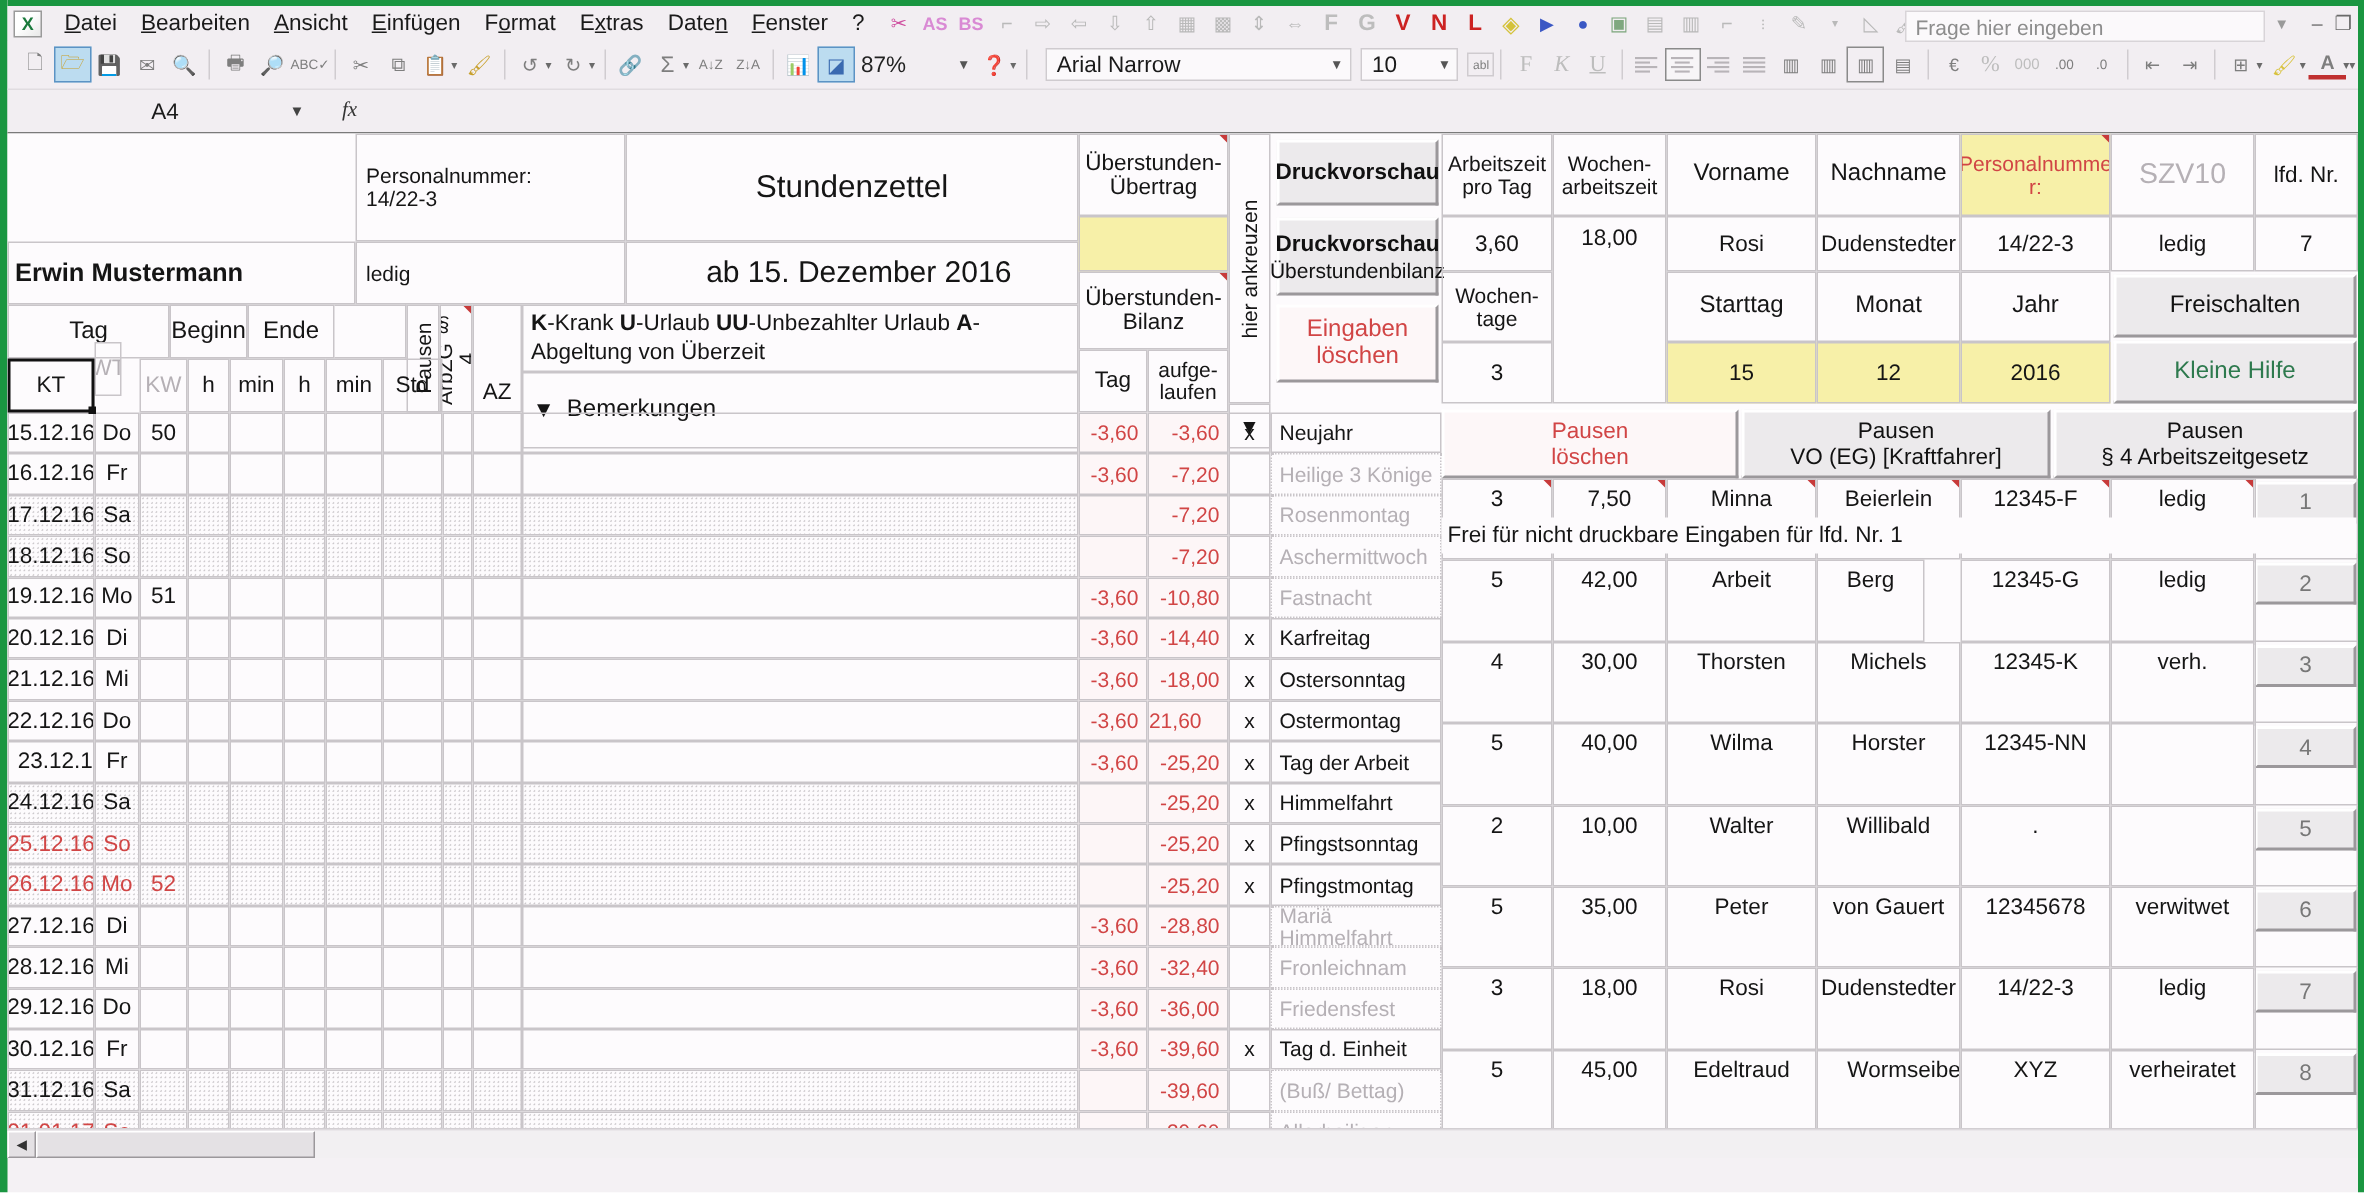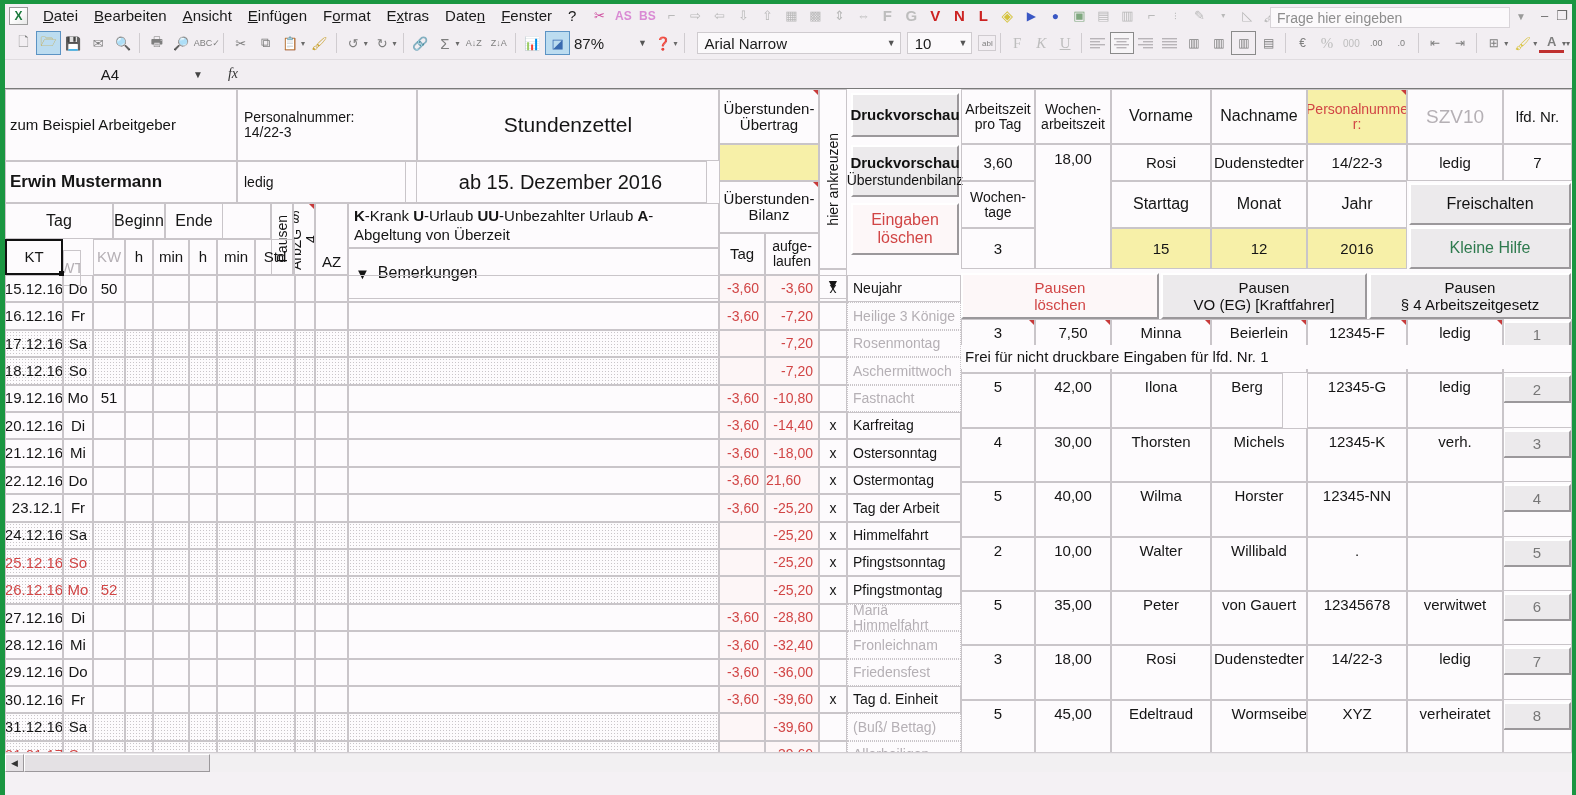--- a/index.html
+++ b/index.html
@@ -411,39 +411,36 @@
 
   <div class="formulabar">
     <div class="namebox">A4</div>
     <div class="nb-arrow">▼</div>
     <div class="fx">fx</div>
     <div style="flex:1;"></div>
   </div>
 
   <div class="sheet">
 
-    <div class="cell bd left" style="left:0;top:0;width:232px;height:72px;padding-left:4px;">
-      <span style="font-size:15px;">zum Beispiel Arbeitgeber</span>
-    </div>
     <div class="cell bd left bold" style="left:0;top:72px;width:232px;height:42px;padding-left:4px;">
       <span style="font-size:17px;">Erwin  Mustermann</span>
     </div>
 
     <div class="cell bd left" style="left:232px;top:0;width:180px;height:72px;padding-left:6px;flex-direction:column;align-items:flex-start;justify-content:center;">
       <span style="font-size:14px;">Personalnummer:</span>
       <span style="font-size:14px;">14/22-3</span>
     </div>
     <div class="cell bd left" style="left:232px;top:72px;width:180px;height:42px;padding-left:6px;">
       <span style="font-size:14px;">ledig</span>
     </div>
 
     <div class="cell bd" style="left:412px;top:0;width:302px;height:72px;">
       <span style="font-size:21px;">Stundenzettel</span>
     </div>
-    <div class="cell bd" style="left:400px;top:72px;width:302px;height:42px;padding-left:11px;">
+    <div class="cell bd" style="left:412px;top:72px;width:302px;height:42px;padding-left:11px;">
       <span style="font-size:20px;">ab 15. Dezember  2016</span>
     </div>
 
     <div class="cell bd" style="left:714px;top:0;width:100px;height:55px;flex-direction:column;">
       <span class="cmtflag"></span>
       <span style="font-size:15px;">Überstunden-</span>
       <span style="font-size:15px;">Übertrag</span>
     </div>
     <div class="cell bd yel" style="left:714px;top:55px;width:100px;height:37px;">
       <span></span>
@@ -590,21 +587,21 @@
       <span style="font-size:14px;">aufge-</span>
       <span style="font-size:14px;">laufen</span>
     </div>
     <div class="cell bd" style="left:814px;top:180px;width:28px;height:30px;">
       <span style="font-size:14px;">▼</span>
     </div>
 
     <div class="cell bd" style="left:0;top:150px;width:58px;height:36px;">
       <span style="font-size:15px;">KT</span>
     </div>
-    <div class="cell bd" style="left:58px;top:161px;width:18px;height:36px;">
+    <div class="cell bd" style="left:58px;top:139px;width:18px;height:36px;">
       <span class="gray" style="font-size:15px;">WT</span>
     </div>
     <div class="cell bd" style="left:88px;top:150px;width:32px;height:36px;">
       <span class="gray" style="font-size:15px;">KW</span>
     </div>
     <div class="cell bd" style="left:120px;top:150px;width:28px;height:36px;">
       <span style="font-size:15px;">h</span>
     </div>
     <div class="cell bd" style="left:148px;top:150px;width:36px;height:36px;">
       <span style="font-size:15px;">min</span>
@@ -1202,21 +1199,21 @@
           <span style="font-size: 15px; color: rgb(119, 119, 119);">1</span>
         </div>
         <div class="cell bdL bdR bdB" style="left: 1498px; top: 230px; width: 69px; height: 54.4px;"></div>
         <div class="cell bd" style="left: 956px; top: 284.4px; width: 74px; height: 54.4px; align-items: flex-start; padding-top: 5px;">
           <span style="font-size: 15px;">5</span>
         </div>
         <div class="cell bd" style="left: 1030px; top: 284.4px; width: 76px; height: 54.4px; align-items: flex-start; padding-top: 5px;">
           <span style="font-size: 15px;">42,00</span>
         </div>
         <div class="cell bd" style="left: 1106px; top: 284.4px; width: 100px; height: 54.4px; align-items: flex-start; padding-top: 5px;">
-          <span style="font-size: 15px;">Ilona</span>
+          <span style="font-size: 15px;">Arbeit</span>
         </div>
         <div class="cell bd" style="left: 1206px; top: 284.4px; width: 72px; height: 54.4px; align-items: flex-start; padding-top: 5px;">
           <span style="font-size: 15px;">Berg</span>
         </div>
         <div class="cell bd" style="left: 1302px; top: 284.4px; width: 100px; height: 54.4px; align-items: flex-start; padding-top: 5px;">
           <span style="font-size: 15px;">12345-G</span>
         </div>
         <div class="cell bd" style="left: 1402px; top: 284.4px; width: 96px; height: 54.4px; align-items: flex-start; padding-top: 5px;">
           <span style="font-size: 15px;">ledig</span>
         </div>

